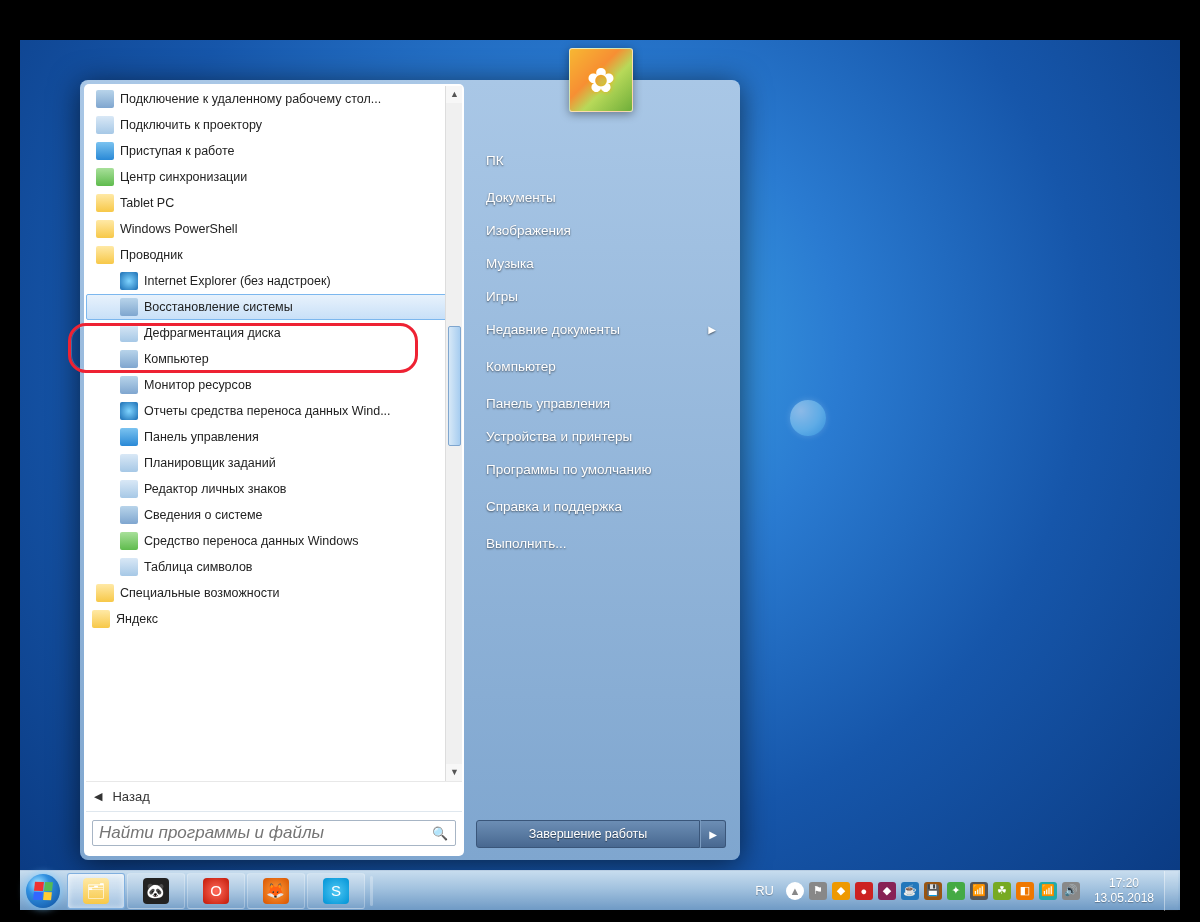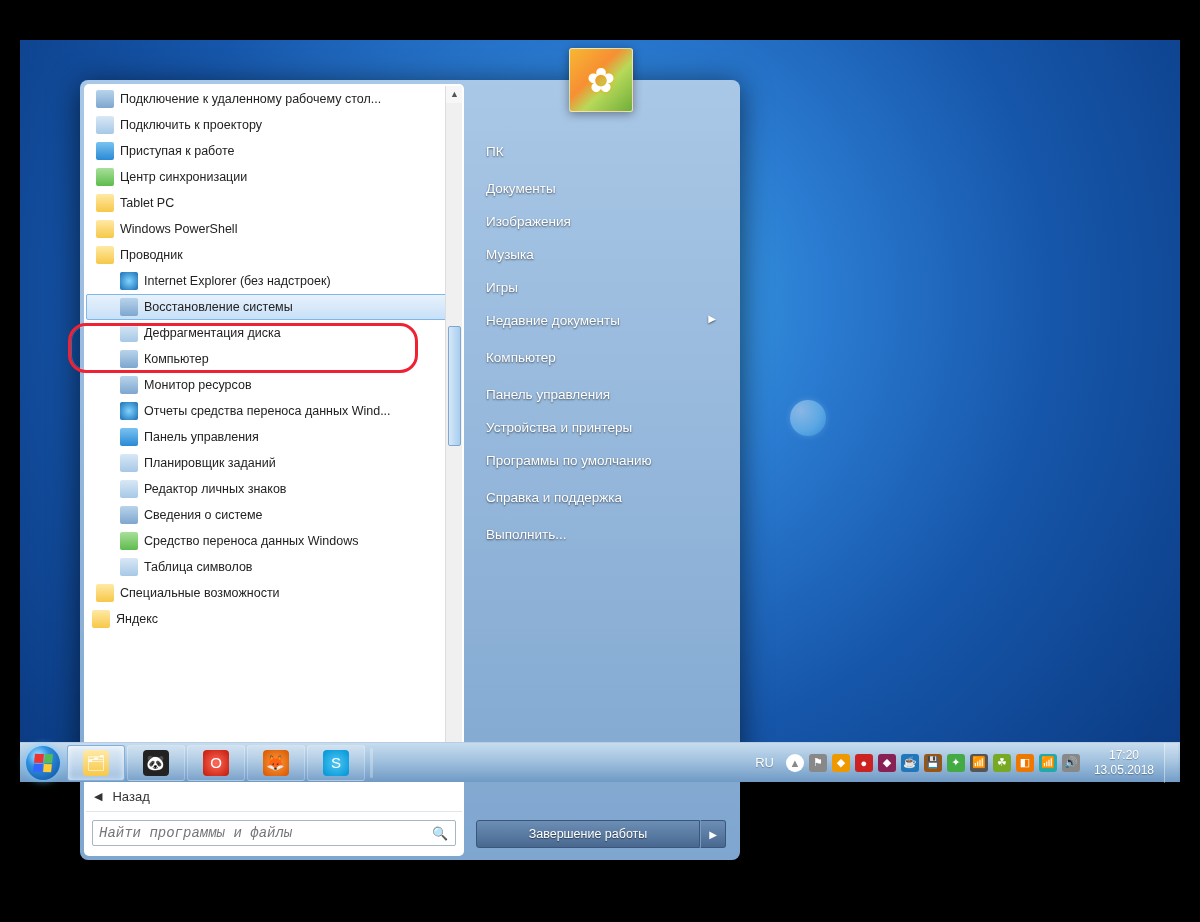--- a/index.html
+++ b/index.html
@@ -1,18 +1,18 @@
 <!DOCTYPE html>
 <html><head>
 <meta charset="utf-8">
 <style>
 * { margin:0; padding:0; box-sizing:border-box; font-family:"Segoe UI",Tahoma,sans-serif; }
 body { width:1200px; height:922px; background:#000; overflow:hidden; position:relative; }
 
-.screen { position:absolute; left:20px; top:40px; width:1160px; height:742px; }
+.screen { position:absolute; left:20px; top:40px; width:1160px; height:870px; }
 
 .desktop { position:absolute; inset:0;
   background: radial-gradient(circle at 50% 35%, #3fa8e8 0%, #2a7bd1 30%, #1656aa 60%, #0a3980 100%);
 }
 .photo-dot { position:absolute; left:770px; top:360px; width:36px; height:36px; border-radius:50%;
   background:radial-gradient(circle at 30% 30%,#fff,#9de3ff 55%,#3fa8e8 100%);
   box-shadow:0 0 6px rgba(255,255,255,.4); opacity:.45;}
 
 
 .start-menu { position:absolute; left:60px; top:40px; width:660px; height:780px;
@@ -40,30 +40,30 @@
 .ic-green { background:linear-gradient(#a8e09a,#5fbb4d);}
 .ic-monitor { background:linear-gradient(#b8d4ea,#7fa6cf);}
 .ic-globe { background:radial-gradient(circle,#7fd4ff,#1a6db3);}
 
 .sm-back { display:flex; align-items:center; height:30px; padding:4px 8px; font-size:13px; color:#333; border-top:1px solid #e8e8e8;}
 .sm-back .arr-ic { margin-right:10px; font-size:11px; }
 
 .sm-search { padding:8px 6px; border-top:1px solid #dfe7ee;}
 .sm-search-box { display:flex; align-items:center; height:26px; border:1px solid #a7b5c5;
   border-radius:2px; background:#fff; padding:0 6px;}
-.sm-search-box input { flex:1; border:none; outline:none; font-size:14px; font-style:italic; color:#888; background:transparent;font-family:Liberation Mono, monospace;}
+.sm-search-box input { flex:1; border:none; outline:none; font-size:17px; font-style:italic; color:#888; background:transparent;}
 .sm-search-box .mag { color:#5a7aa0; font-size:13px;}
 
 .sm-right { flex:1; padding:60px 12px 8px; position:relative;}
 .user-pic { position:absolute; top:-36px; left:50%; transform:translateX(-50%); width:64px; height:64px;
   border:1px solid rgba(255,255,255,.6); border-radius:3px; box-shadow:0 2px 10px rgba(0,0,0,.4);
   background:linear-gradient(135deg,#f7b733 0%,#f78f33 40%,#b8d959 60%,#6fae3a 100%);
   display:flex; align-items:center; justify-content:center;}
 .user-pic::after { content:"✿"; color:#fff; font-size:34px; text-shadow:0 0 4px rgba(255,160,0,.8);}
-.right-item { height:33px; display:flex; align-items:flex-start; padding:0 8px; font-size:13.5px;
+.right-item { height:33px; display:flex; align-items:center; padding:0 8px; font-size:13.5px;
   color:#fff; text-shadow:0 1px 2px rgba(0,0,0,.6); cursor:default;}
 .right-item .chev { margin-left:auto; font-size:10px;}
 .right-sep { height:4px;}
 
 .shutdown { position:absolute; bottom:8px; left:10px; right:10px; height:28px; display:flex;}
 .shutdown-btn { flex:1; background:linear-gradient(#6c8eb5,#486890);
   border:1px solid #3a567a; border-radius:3px 0 0 3px; color:#fff; font-size:12.5px;
   display:flex; align-items:center; justify-content:center; text-shadow:0 1px 1px rgba(0,0,0,.5);}
 .shutdown-arr { width:26px; background:linear-gradient(#6c8eb5,#486890);
   border:1px solid #3a567a; border-left:1px solid #7a9bc0; border-radius:0 3px 3px 0;

